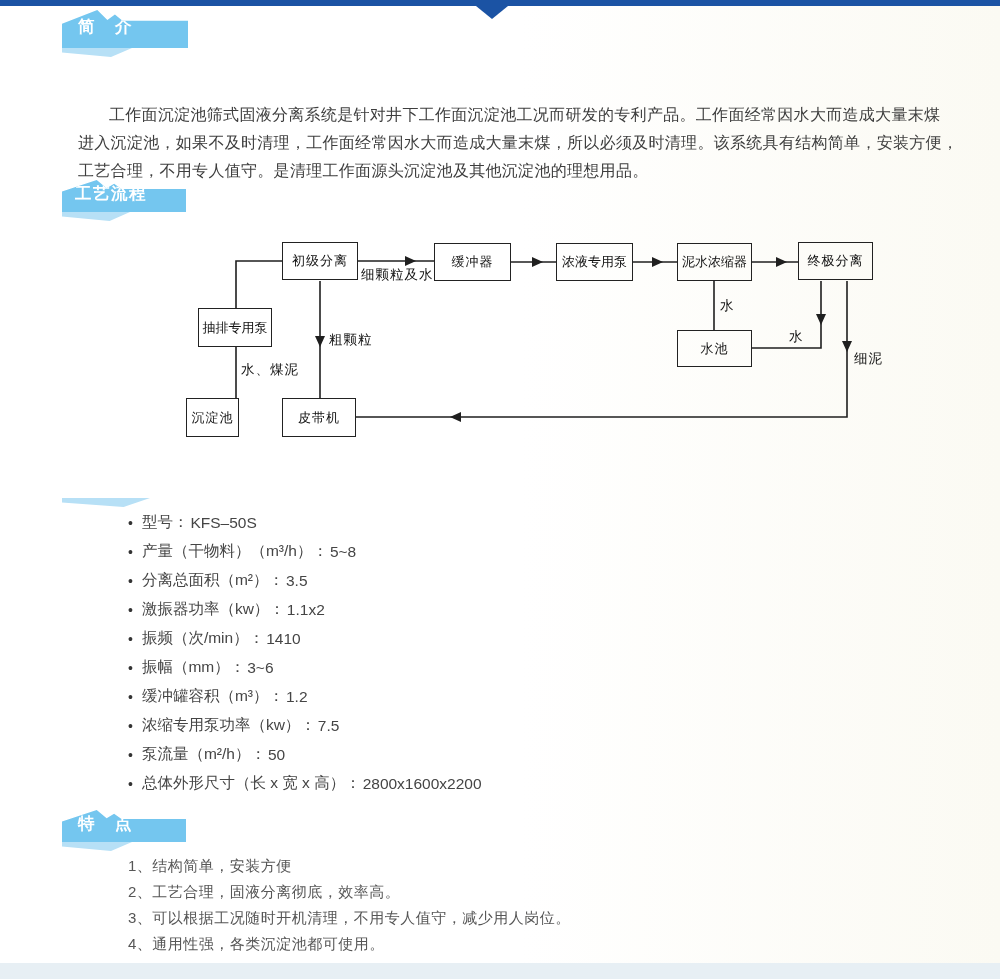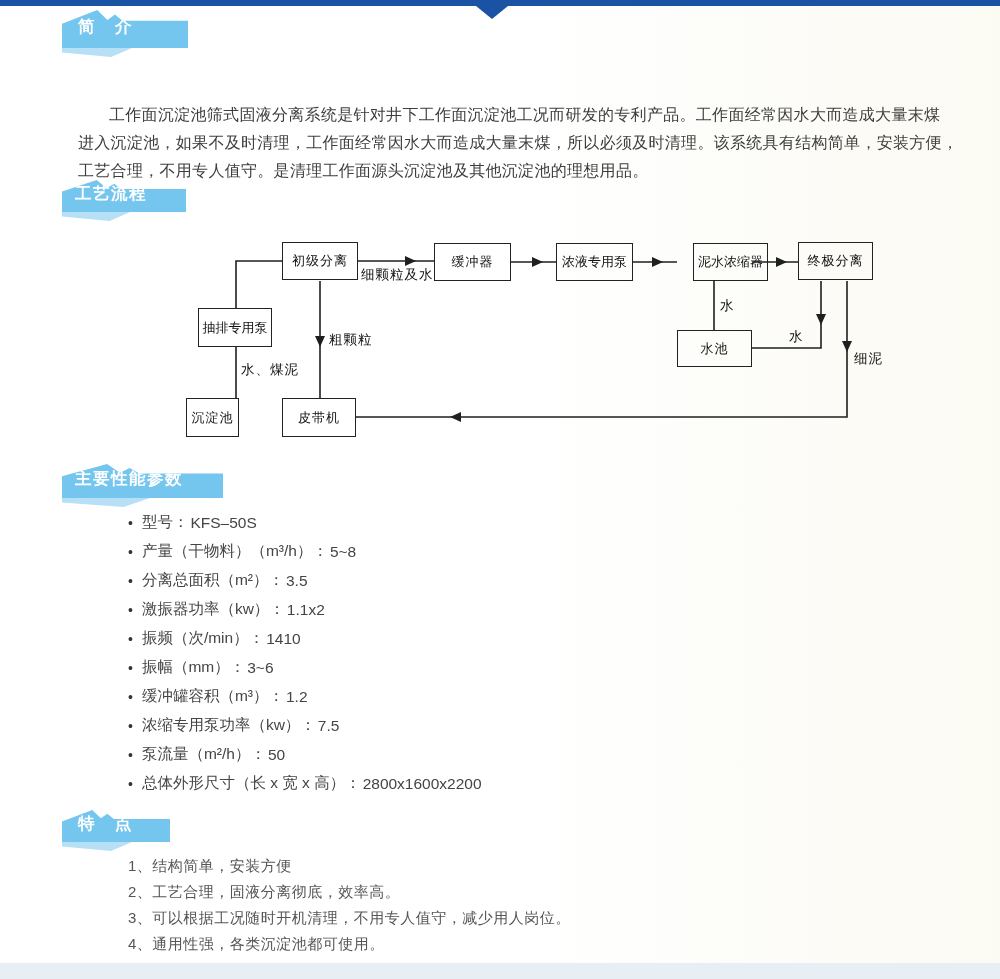--- a/index.html
+++ b/index.html
@@ -93,21 +93,21 @@
 
   <div class="fbox" style="left:282px;top:242px;width:76px;height:38px;">
     <span>初级分离</span>
   </div>
   <div class="fbox" style="left:434px;top:243px;width:77px;height:38px;">
     <span>缓冲器</span>
   </div>
   <div class="fbox" style="left:556px;top:243px;width:77px;height:38px;letter-spacing:0;">
     <span>浓液专用泵</span>
   </div>
-  <div class="fbox" style="left:677px;top:243px;width:75px;height:38px;letter-spacing:0;margin-left:16px;">
+  <div class="fbox" style="left:677px;top:243px;width:75px;height:38px;letter-spacing:0;">
     <span>泥水浓缩器</span>
   </div>
   <div class="fbox" style="left:798px;top:242px;width:75px;height:38px;">
     <span>终极分离</span>
   </div>
   <div class="fbox" style="left:198px;top:308px;width:74px;height:39px;letter-spacing:0;">
     <span>抽排专用泵</span>
   </div>
   <div class="fbox" style="left:677px;top:330px;width:75px;height:37px;text-align:center;">
     <span>水池</span>
@@ -119,23 +119,20 @@
     <span>皮带机</span>
   </div>
 
   <div class="flabel" style="left:361px;top:266px;">细颗粒及水</div>
   <div class="flabel" style="left:329px;top:331px;">粗颗粒</div>
   <div class="flabel" style="left:241px;top:361px;">水、煤泥</div>
   <div class="flabel" style="left:720px;top:297px;">水</div>
   <div class="flabel" style="left:789px;top:328px;">水</div>
   <div class="flabel" style="left:854px;top:350px;">细泥</div>
 
-  <div class="tag" style="left:62px;top:464px;width:161px;height:34px;padding:0 0 4px 13px;letter-spacing:1.5px;">
-    <span>主要性能参数</span>
-  </div>
   <div class="tag-fold" style="left:62px;top:498px;width:88px;"></div>
 
   <div class="params">
     <div class="param-row">
       <span class="dot">•</span>
       <span>型号：</span>
       <span class="val">KFS–50S</span>
     </div>
     <div class="param-row">
       <span class="dot">•</span>
@@ -177,21 +174,21 @@
       <span>泵流量（m²/h）：</span>
       <span class="val">50</span>
     </div>
     <div class="param-row">
       <span class="dot">•</span>
       <span>总体外形尺寸（长 x 宽 x 高）：</span>
       <span class="val">2800x1600x2200</span>
     </div>
   </div>
 
-  <div class="tag" style="left:62px;top:810px;width:108px;height:32px;padding:0 0 4px 16px;">
+  <div class="tag" style="left:62px;top:810px;width:124px;height:32px;padding:0 0 4px 16px;">
     <span>特 点</span>
   </div>
   <div class="tag-fold" style="left:62px;top:842px;width:70px;"></div>
 
   <div class="features">
     <div class="feat">1、结构简单，安装方便</div>
     <div class="feat">2、工艺合理，固液分离彻底，效率高。</div>
     <div class="feat">3、可以根据工况随时开机清理，不用专人值守，减少用人岗位。</div>
     <div class="feat">4、通用性强，各类沉淀池都可使用。</div>
   </div>

